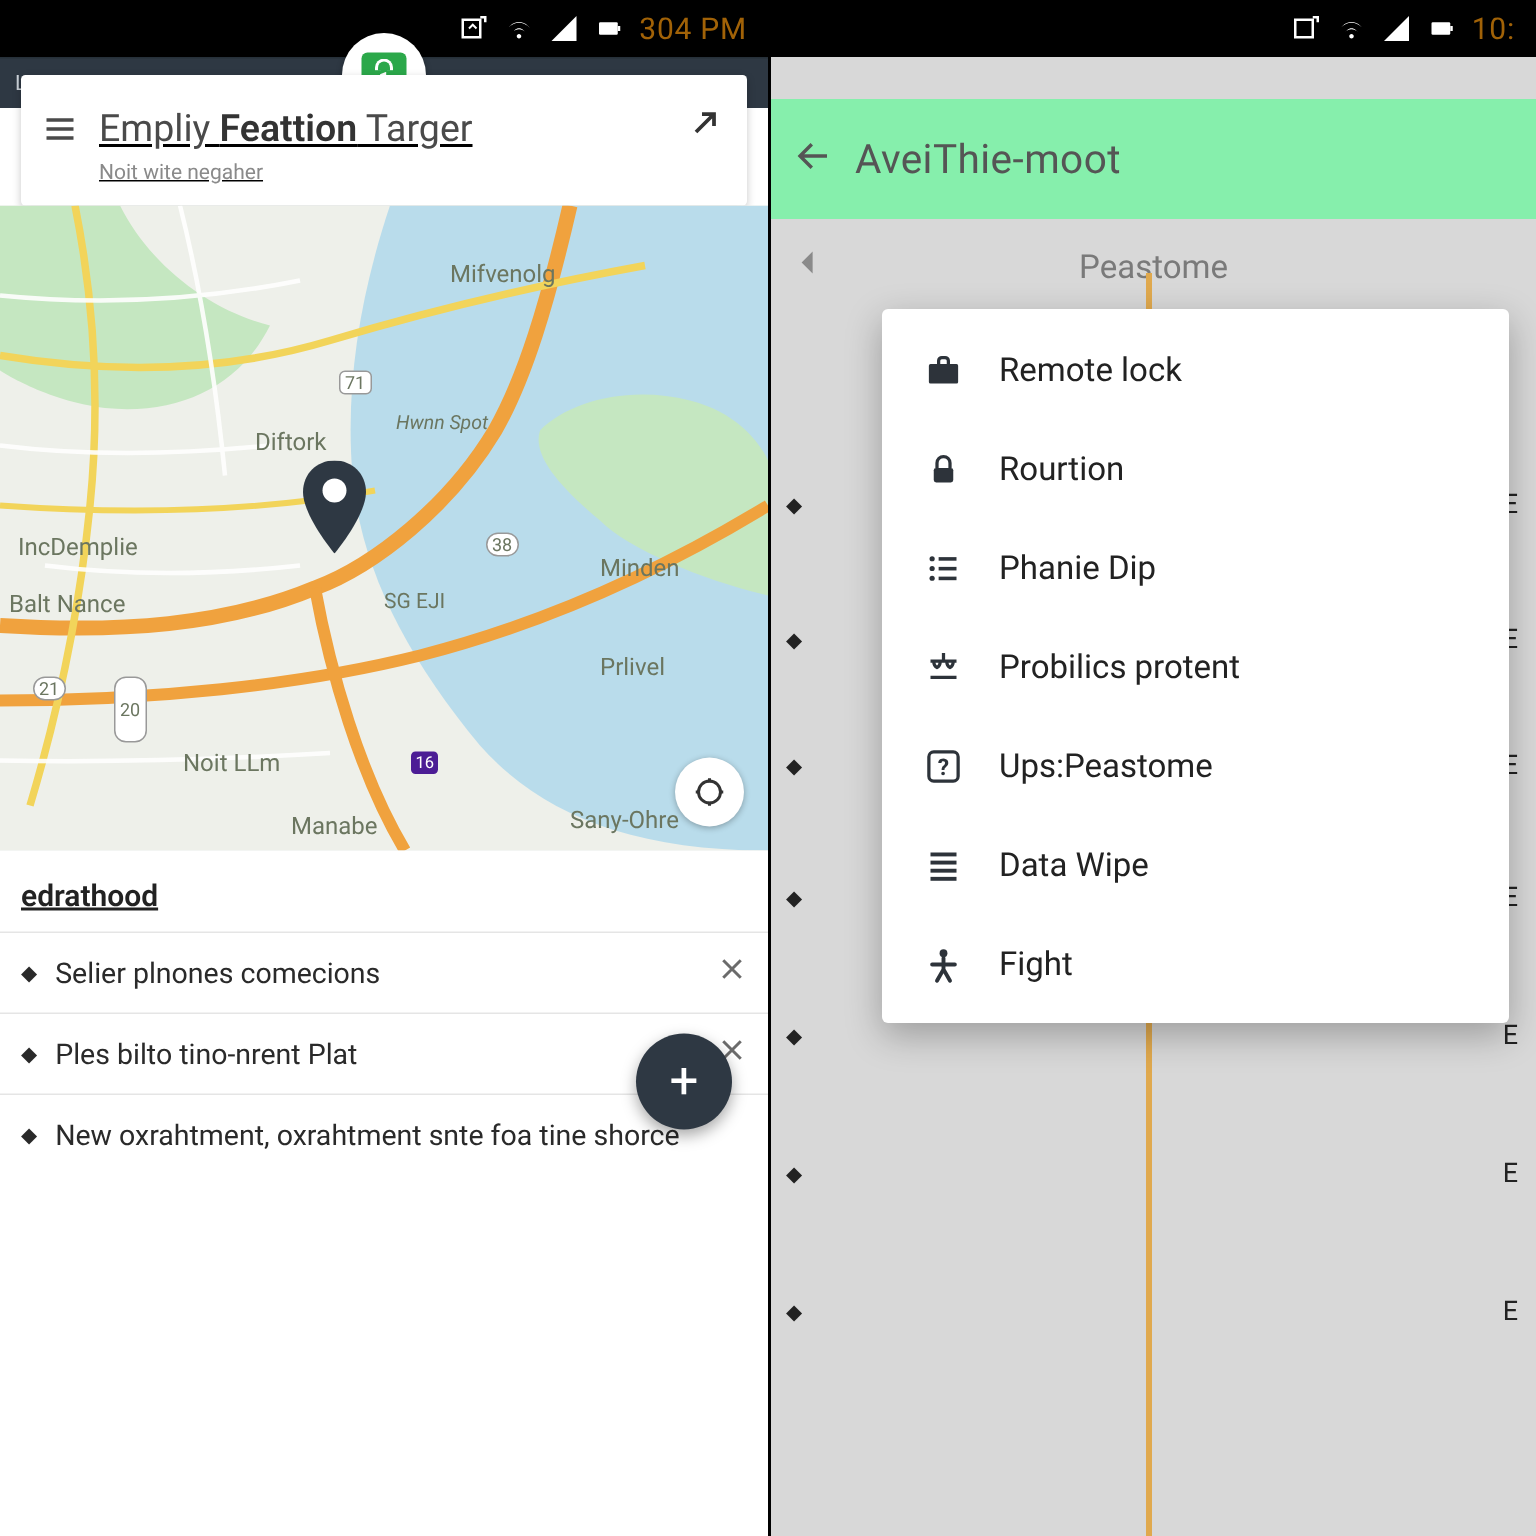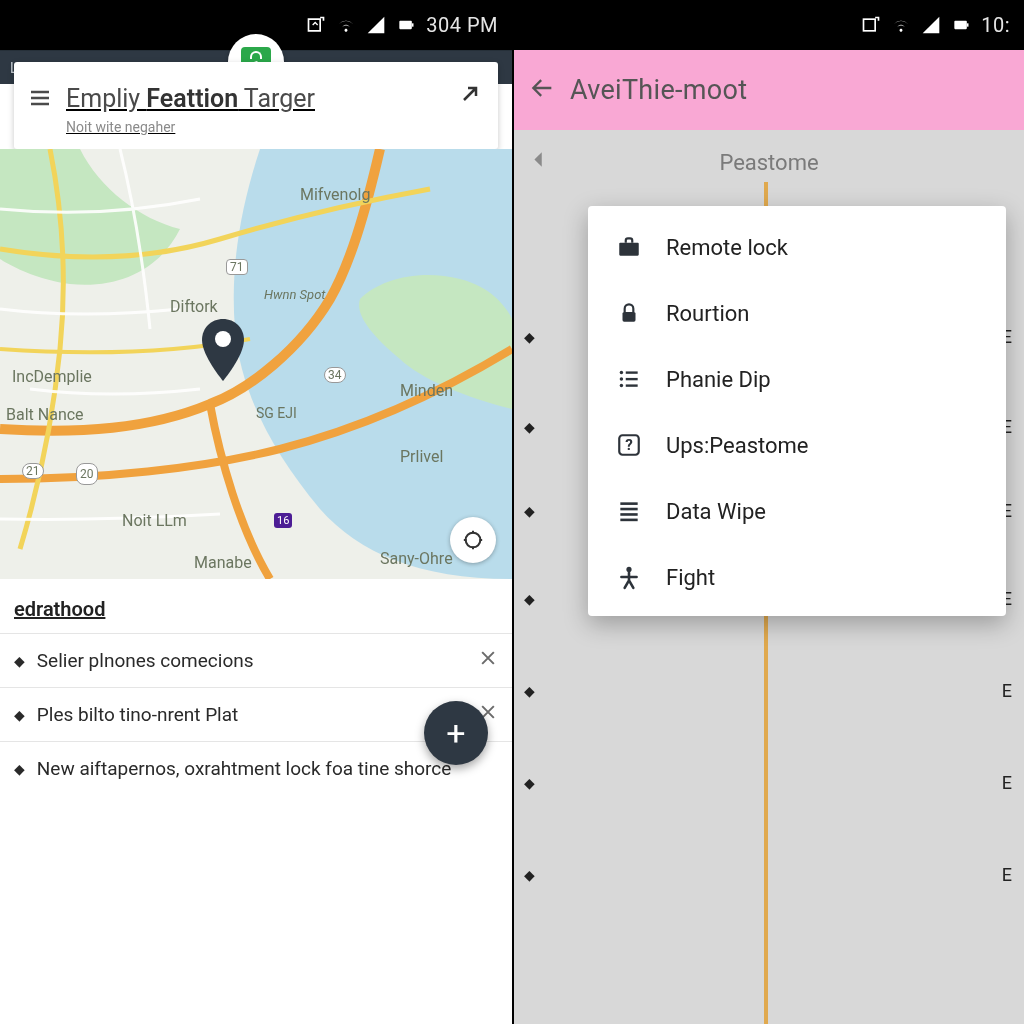--- a/index.html
+++ b/index.html
@@ -2,21 +2,21 @@
 <html><head>
 <meta charset="utf-8">
 <style>
   * { box-sizing: border-box; margin: 0; padding: 0; }
   html, body { width: 1024px; height: 1024px; font-family: Roboto, Arial, sans-serif; background:#000; overflow:hidden; }
   .screens { display:flex; width:1024px; height:1024px; }
   .screen { position:relative; width:512px; height:1024px; background:#fff; overflow:hidden; }
   .screen + .screen { border-left:2px solid #000; }
 
   
-  .statusbar { height:50px; background:#000; color:#e5e5e5; display:flex; align-items:center; justify-content:flex-end; gap:10px; padding:0 14px; font-size:20px; }
+  .statusbar { height:38px; background:#000; color:#a16207; display:flex; align-items:center; justify-content:flex-end; gap:10px; padding:0 14px; font-size:20px; }
   .statusbar .sb-icon svg { width:20px; height:20px; fill:#fff; display:block; }
   .statusbar .clock { font-size:20px; letter-spacing:0.5px; }
 
   
   .appbar { height:80px; background:#2e3843; color:#fff; display:flex; align-items:center; padding:0 14px; gap:14px; }
   .appbar .nav svg { width:28px; height:28px; fill:#fff; }
   .appbar .title { flex:1; font-size:27px; font-weight:400; letter-spacing:0.3px; }
   .appbar .action svg { width:28px; height:28px; fill:#fff; }
   .appbar .overflow { width:28px; text-align:center; font-size:26px; line-height:1; letter-spacing:-2px; }
 
@@ -52,21 +52,21 @@
   .bottomlist h3 { font-size:20px; font-weight:600; color:#222; padding:6px 14px 12px;text-decoration:underline; }
   .bl-row { display:flex; align-items:center; gap:12px; padding:14px 14px; border-top:1px solid #e5e5e5; font-size:19px; color:#2a2a2a; }
   .bl-row .diamond { color:#2a2a2a; font-size:14px; }
   .bl-row .text { flex:1; }
   .bl-row .close svg { width:20px; height:20px; fill:#6b6b6b; }
   .bl-row.noclose .close { visibility:hidden; }
   .fab { position:absolute; right:24px; bottom:30px; width:64px; height:64px; border-radius:50%; background:#2e3843; color:#fff; display:flex; align-items:center; justify-content:center; box-shadow:0 4px 10px rgba(0,0,0,0.35); font-size:34px; }
 
   
   .screen.right { background:#d8d8d8; }
-  .screen.right .appbar { background:#f9a8d4; color:#555; }
+  .screen.right .appbar { background:#86efac; color:#555;margin-top:28px; }
   .screen.right .appbar .nav svg { fill:#555; }
   .screen.right .appbar .title { color:#555; font-weight:400; }
 
   .subheader { display:flex; align-items:center; justify-content:center; height:64px; color:#7a7a7a; font-size:22px; position:relative; }
   .subheader .back { position:absolute; left:14px; top:50%; transform:translateY(-50%); }
   .subheader .back svg { width:22px; height:22px; fill:#8a8a8a; }
 
   .bgcolumn { position:absolute; top:182px; bottom:0; left:0; right:0; }
   .bgcolumn .vline { position:absolute; left:250px; top:0; bottom:0; width:4px; background:#e0a94e; }
   .bgcolumn .bgrow { position:absolute; left:10px; display:flex; align-items:center; gap:0; color:#222; font-size:18px; }
@@ -177,23 +177,23 @@
       <span class="label" style="left:12px; top:218px;">IncDemplie</span>
       <span class="label" style="left:6px; top:256px;">Balt Nance</span>
       <span class="label" style="left:256px; top:256px; font-size:14px;">SG EJI</span>
       <span class="label" style="left:400px; top:232px;">Minden</span>
       <span class="label" style="left:400px; top:298px;">Prlivel</span>
       <span class="label" style="left:122px; top:362px;">Noit LLm</span>
       <span class="label" style="left:194px; top:404px;">Manabe</span>
       <span class="label" style="left:380px; top:400px;">Sany-Ohre</span>
 
       <span class="label" style="left:226px; top:110px; font-size:12px; background:#fff; border:1px solid #999; border-radius:4px; padding:0 3px;">71</span>
-      <span class="label" style="left:324px; top:218px; font-size:12px; background:#fff; border:1px solid #999; border-radius:8px; padding:0 3px;">34</span>
+      <span class="label" style="left:324px; top:218px; font-size:12px; background:#fff; border:1px solid #999; border-radius:8px; padding:0 3px;">38</span>
       <span class="label" style="left:22px; top:314px; font-size:12px; background:#fff; border:1px solid #999; border-radius:8px; padding:0 3px;">21</span>
-      <span class="label" style="left:76px; top:314px; font-size:12px; background:#fff; border:1px solid #999; border-radius:8px; padding:3px 3px;">20</span>
+      <span class="label" style="left:76px; top:314px; font-size:12px; background:#fff; border:1px solid #999; border-radius:8px; padding:14px 3px;">20</span>
       <span class="label" style="left:274px; top:364px; font-size:11px; background:#4c1d95; color:#fff; border-radius:3px; padding:1px 3px;">16</span>
 
       <span class="pin">
         <svg viewBox="0 0 46 62">
             <path d="M23 0C11 0 2 9 2 21c0 16 21 41 21 41s21-25 21-41C44 9 35 0 23 0z" fill="#2e3843"></path>
             <circle cx="23" cy="20" r="8" fill="#fff"></circle>
           </svg>
       </span>
       <span class="compass">
         <svg viewBox="0 0 24 24">
@@ -214,21 +214,21 @@
       </div>
       <div class="bl-row">
         <span class="diamond">◆</span>
         <span class="text">Ples bilto tino-nrent Plat</span>
         <span class="close"><svg viewBox="0 0 24 24">
               <path d="M5 5l14 14M19 5L5 19" stroke="#6b6b6b" stroke-width="2.4"></path>
             </svg></span>
       </div>
       <div class="bl-row noclose">
         <span class="diamond">◆</span>
-        <span class="text">New aiftapernos, oxrahtment lock foa tine shorce</span>
+        <span class="text">New oxrahtment, oxrahtment snte foa tine shorce</span>
         <span class="close"><svg viewBox="0 0 24 24"></svg></span>
       </div>
       <div class="fab">
           <span>+</span>
         </div>
     </div>
   </div>
 
   <div class="screen right">
 
@@ -332,20 +332,28 @@
               <rect x="9" y="11" width="11" height="2.2"></rect>
               <circle cx="5" cy="18" r="1.6"></circle>
               <rect x="9" y="17" width="11" height="2.2"></rect>
             </svg>
           </span>
         <span>Phanie Dip</span>
       </div>
       <div class="mi">
         <span class="ic">
             <svg viewBox="0 0 24 24">
+              <path d="M12 3v4M4 18h16M6 8c0 3 2 4 2 4s2-1 2-4M14 8c0 3 2 4 2 4s2-1 2-4M4 8h16" fill="none" stroke="#2d333a" stroke-width="2"></path>
+            </svg>
+          </span>
+        <span>Probilics protent</span>
+      </div>
+      <div class="mi">
+        <span class="ic">
+            <svg viewBox="0 0 24 24">
               <rect x="3" y="3" width="18" height="18" rx="3" fill="none" stroke="#2d333a" stroke-width="2"></rect>
               <text x="12" y="17" text-anchor="middle" font-size="14" font-weight="700" fill="#2d333a">?</text>
             </svg>
           </span>
         <span>Ups:Peastome</span>
       </div>
       <div class="mi">
         <span class="ic">
             <svg viewBox="0 0 24 24">
               <rect x="4" y="4" width="16" height="2.4"></rect>

